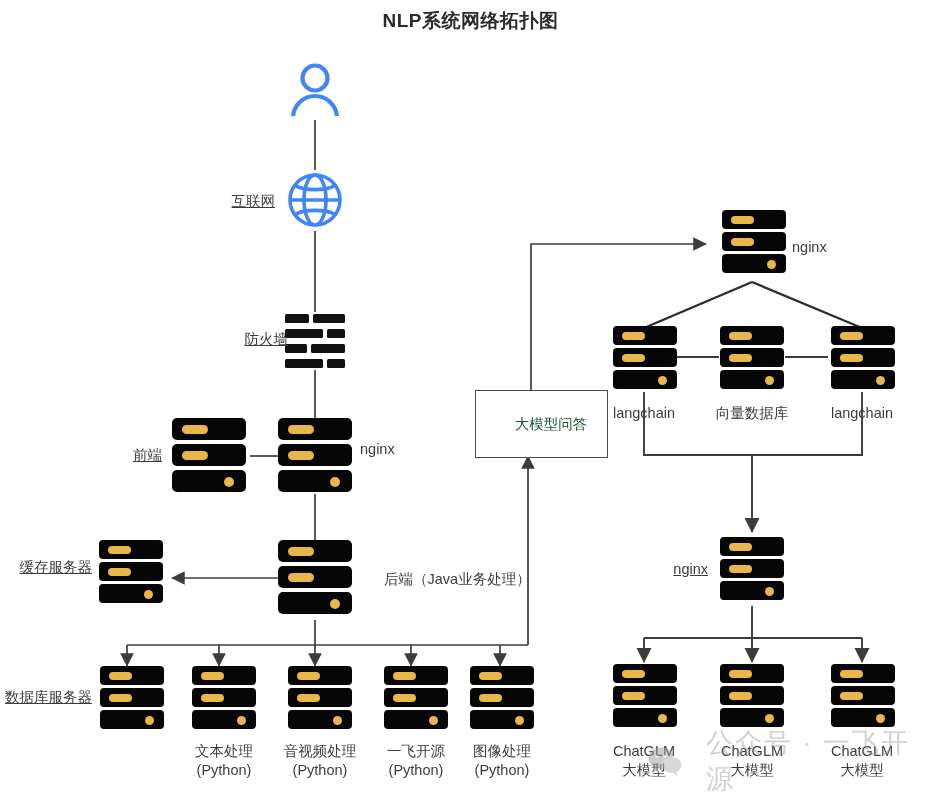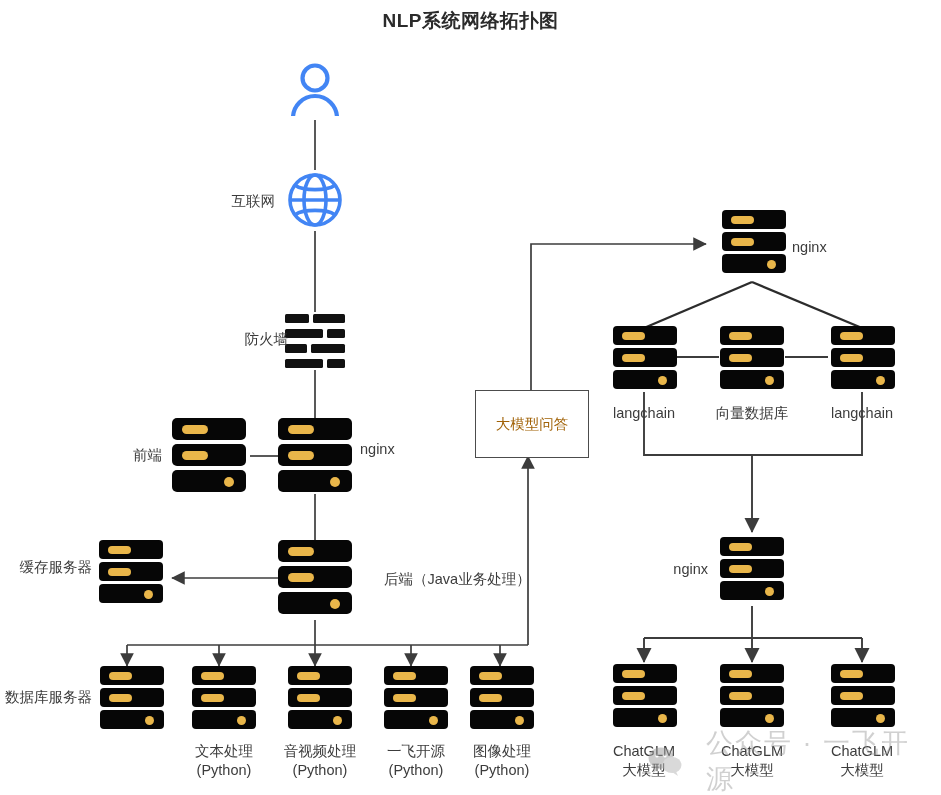--- a/index.html
+++ b/index.html
@@ -38,37 +38,37 @@
   .server.sm{width:64px;height:64px;}
   .server.sm .bay{width:64px;height:19px;border-radius:4px;}
   .server.sm .bay.b2{top:22px;}
   .server.sm .bay.b3{top:44px;}
   .server.sm .pill{left:9px;top:6px;width:23px;height:8px;}
   .server.sm .dot{right:10px;top:6px;width:9px;height:9px;}
 
   
   .lbl{position:absolute;font-size:14.5px;color:#3c3c3c;white-space:nowrap;line-height:1.35;}
   .lbl.right{left:0;}
-  .lbl.left{text-align:right;}
+  .lbl.left{text-align:right;text-decoration:underline;}
   .lbl.center{text-align:center;}
   .lbl.two{line-height:1.3;}
 
   
   .usericon{width:56px;height:56px;}
   
   .globeicon{width:56px;height:56px;}
   
   .firewall{width:60px;height:54px;position:relative;}
   .firewall i{position:absolute;background:#111;height:9px;border-radius:1.5px;display:block;}
 
   
   .boxnode{
     width:112px;height:66px;border:1.6px solid #4c4c4c;background:#fff;
     display:flex;align-items:center;justify-content:center;
-    font-size:14.5px;color:#a16207;
+    font-size:14.5px;color:#14532d;padding-left:19px;
   }
 
   
   .watermark{
     position:absolute;left:648px;top:735px;width:290px;height:52px;
     display:flex;align-items:center;gap:24px;
     font-size:27px;color:rgba(150,150,150,.45);
     pointer-events:none;user-select:none;font-weight:500;letter-spacing:2px;
   }
   .watermark .wicon{width:34px;height:30px;flex:0 0 auto;opacity:.5;}

